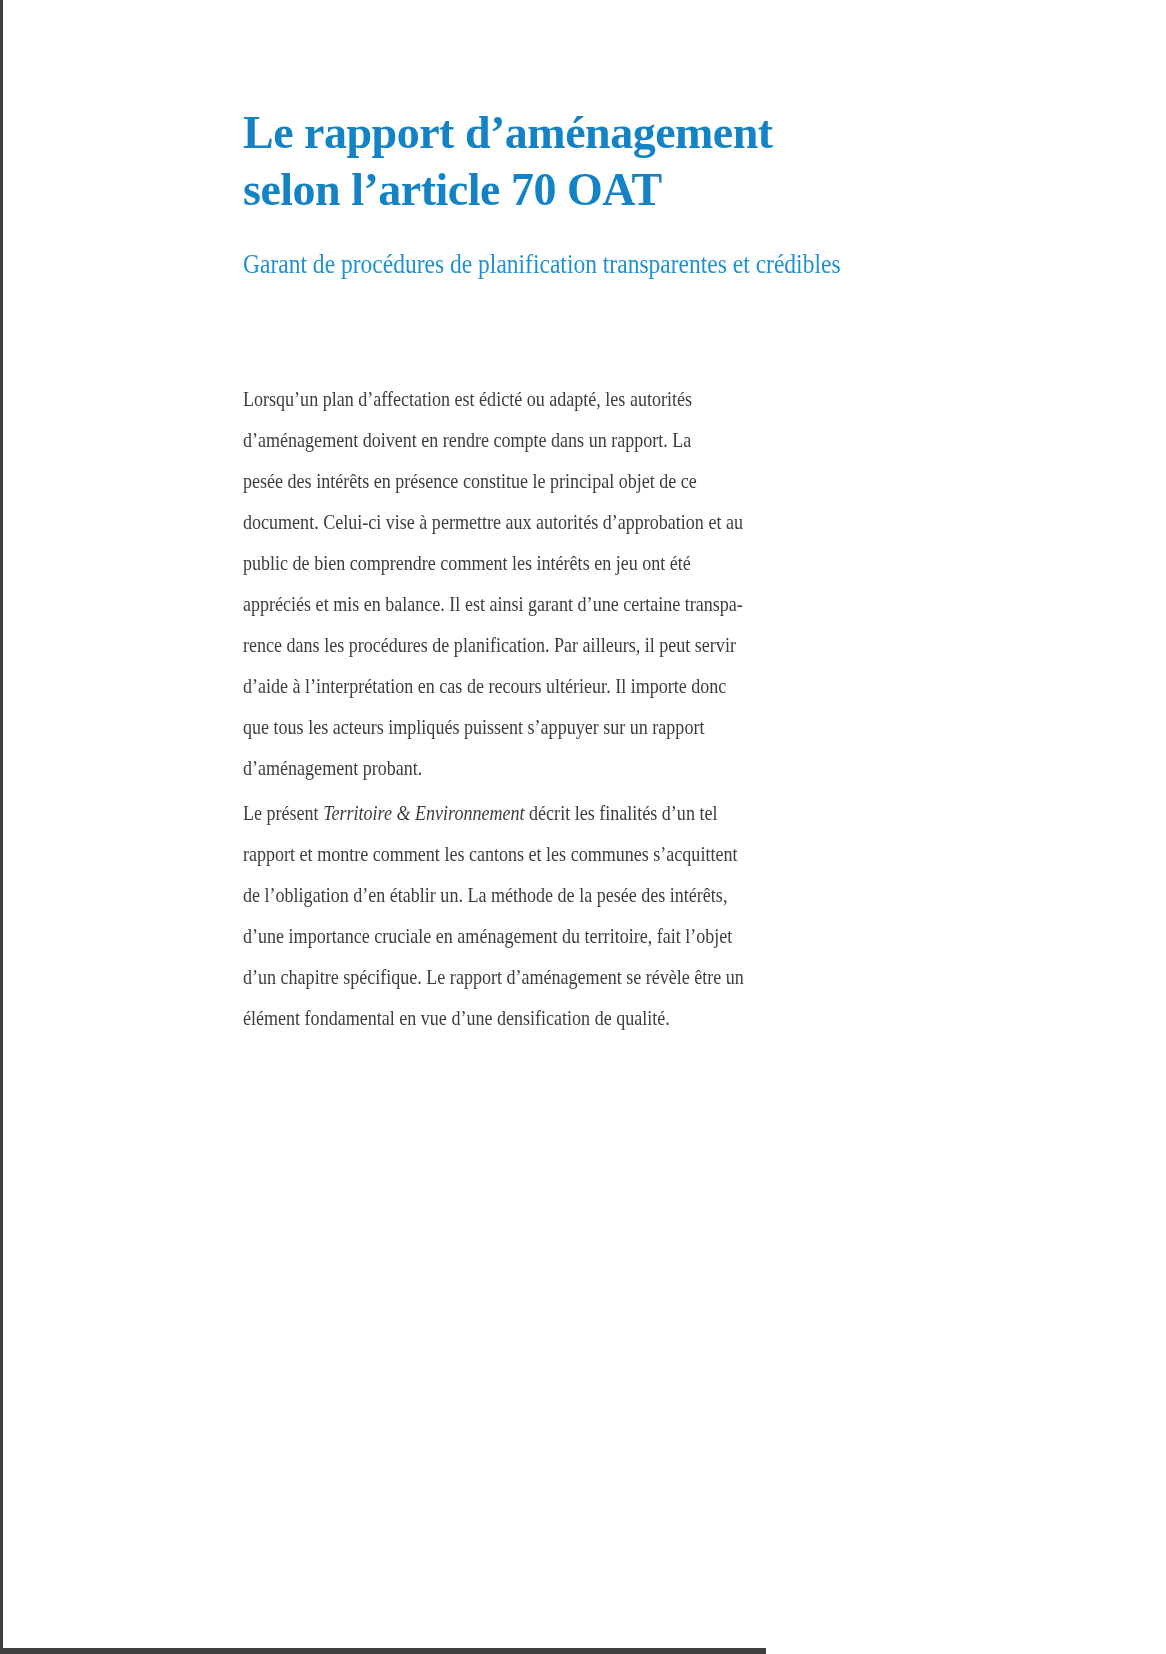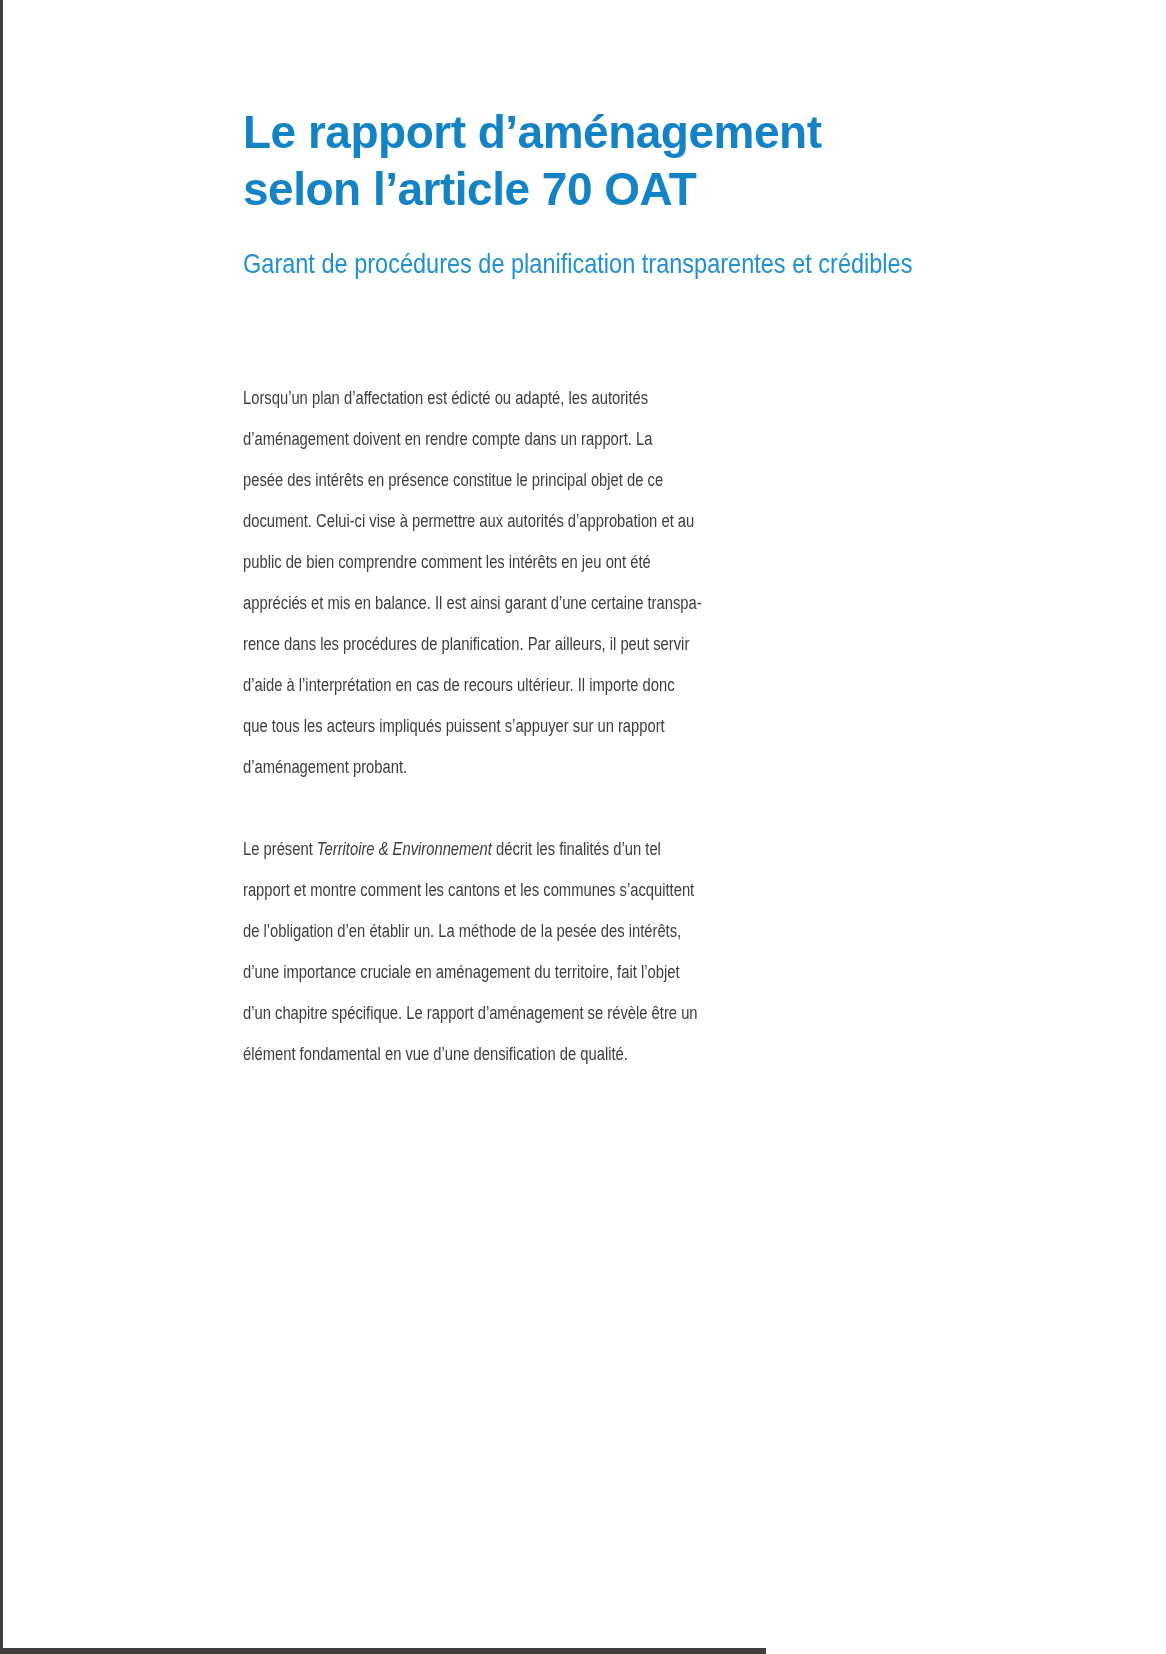--- a/index.html
+++ b/index.html
@@ -2,21 +2,21 @@
 <html><head>
 <meta charset="utf-8">
 <style>
   html, body { margin: 0; padding: 0; background: #ffffff; }
   .page {
     position: relative;
     width: 936px;
     height: 1654px;
     background: #ffffff;
     overflow: hidden;
-    font-family: Liberation Sans, sans-serif;
+    font-family: Liberation Serif, serif;
   }
   .edge-left {
     position: absolute;
     left: 0; top: 0;
     width: 3px; height: 100%;
     background: #3f3f3f;
   }
   .edge-bottom {
     position: absolute;
     left: 0; bottom: 0;
@@ -43,27 +43,27 @@
     font-weight: 400;
     color: #1f90d1;
     white-space: nowrap;
     transform: scaleX(0.84);
     transform-origin: 0 50%;
   }
   .para {
     position: absolute;
     left: 243px;
     margin: 0;
-    font-size: 18px;
+    font-size: 22px;
     line-height: 41px;
     font-weight: 400;
     color: #3d3d3d;
   }
   .para1 { top: 378px; }
-  .para2 { top: 829px; }
+  .para2 { top: 792px; }
   .line {
     display: block;
     white-space: pre;
     transform: scaleX(0.82);
     transform-origin: 0 50%;
   }
   em { font-style: italic; }
 </style>
 </head>
 <body>

